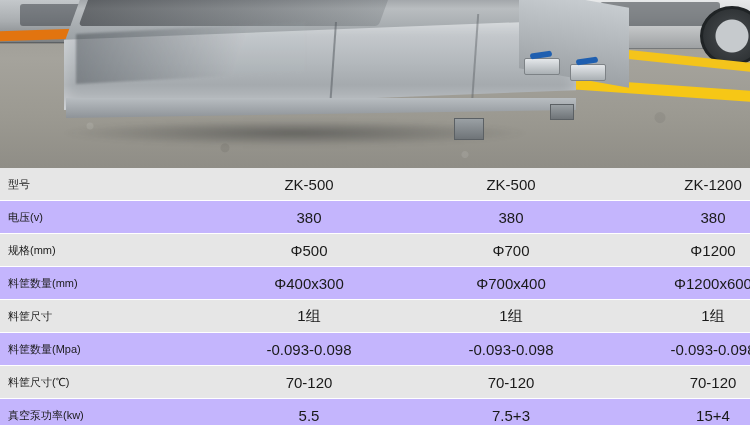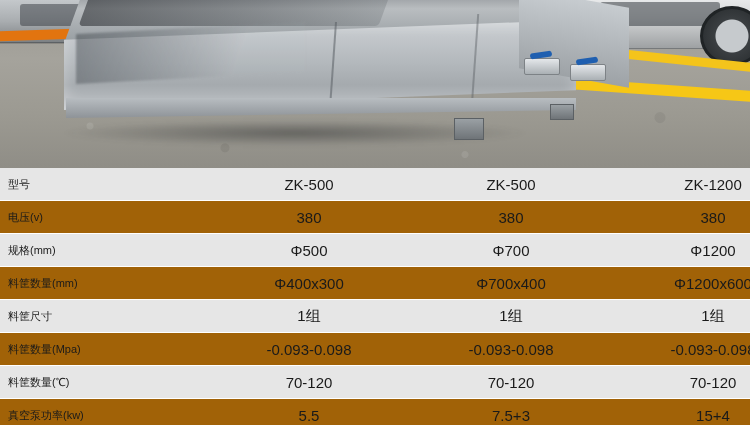--- a/index.html
+++ b/index.html
@@ -241,21 +241,21 @@
     color: #1a1a1a;
   }
   .spec-table td {
     height: 32px;
     padding: 0 8px;
     border-bottom: 1px solid #ffffff;
     white-space: nowrap;
     overflow: hidden;
   }
   .spec-table tr.odd td { background: #e6e6e6; }
-  .spec-table tr.even td { background: #a16207; }
+  .spec-table tr.even td { background: #c4b5fd; }
   .col-label {
     width: 192px;
     text-align: left;
     padding-left: 10px;
     font-size: 11px;
   }
   .col-val {
     width: 186px;
     text-align: center;
   }
@@ -334,21 +334,21 @@
         <td class="col-val">1组</td>
         <td class="col-val last">1组</td>
       </tr>
       <tr class="even">
         <td class="col-label">料筐数量(Mpa)</td>
         <td class="col-val">-0.093-0.098</td>
         <td class="col-val">-0.093-0.098</td>
         <td class="col-val last">-0.093-0.098</td>
       </tr>
       <tr class="odd">
-        <td class="col-label">料筐数量(℃)</td>
+        <td class="col-label">料筐尺寸(℃)</td>
         <td class="col-val">70-120</td>
         <td class="col-val">70-120</td>
         <td class="col-val last">70-120</td>
       </tr>
       <tr class="even">
         <td class="col-label">真空泵功率(kw)</td>
         <td class="col-val">5.5</td>
         <td class="col-val">7.5+3</td>
         <td class="col-val last">15+4</td>
       </tr>

